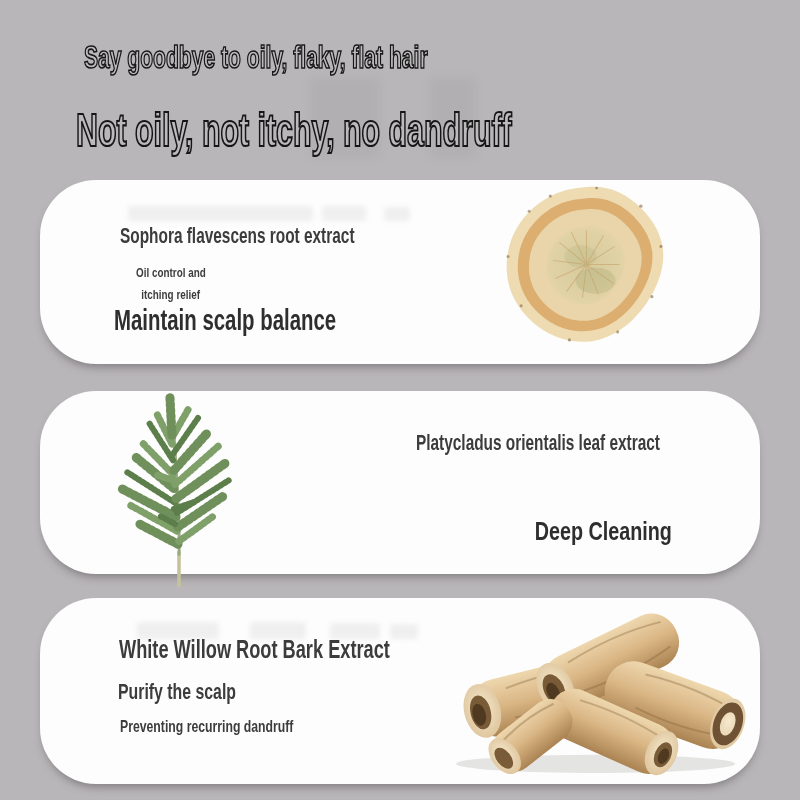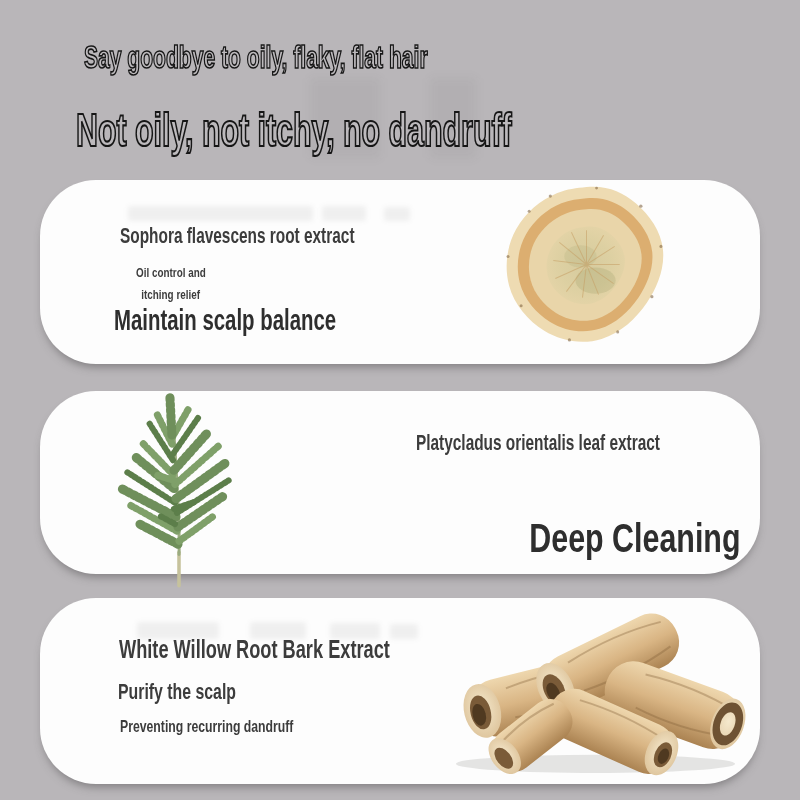--- a/index.html
+++ b/index.html
@@ -110,21 +110,21 @@
         <circle cx="69" cy="155" r="1.6"></circle>
           <circle cx="21" cy="121" r="1.5"></circle>
         <circle cx="8" cy="72" r="1.5"></circle>
           <circle cx="29" cy="27" r="1.5"></circle>
       </g>
     </svg>
   </div>
 
   <div class="card" style="top:391px;height:183px;"></div>
   <div class="abs t-dark cnd70" style="left:416px;top:430px;font-size:22px;">Platycladus orientalis leaf extract</div>
-  <div class="cblock t-big" style="left:496px;top:516px;width:214px;font-size:40px;">
+  <div class="cblock t-big" style="left:496px;top:516px;width:214px;font-size:26px;">
     <span>Deep Cleaning</span>
   </div>
 
   <div class="abs" style="left:99px;top:382px;z-index:3;">
     <svg width="160" height="206" viewBox="0 0 158 203">
       <path class="lfT" d="M79,201 L79,168"></path>
       <path class="lfS" d="M79,170 C80,150 76,80 72,22"></path>
 
       <path class="lfA" d="M78,160 L40,140"></path>
       <path class="lfB" d="M77,147 L30,121"></path>

